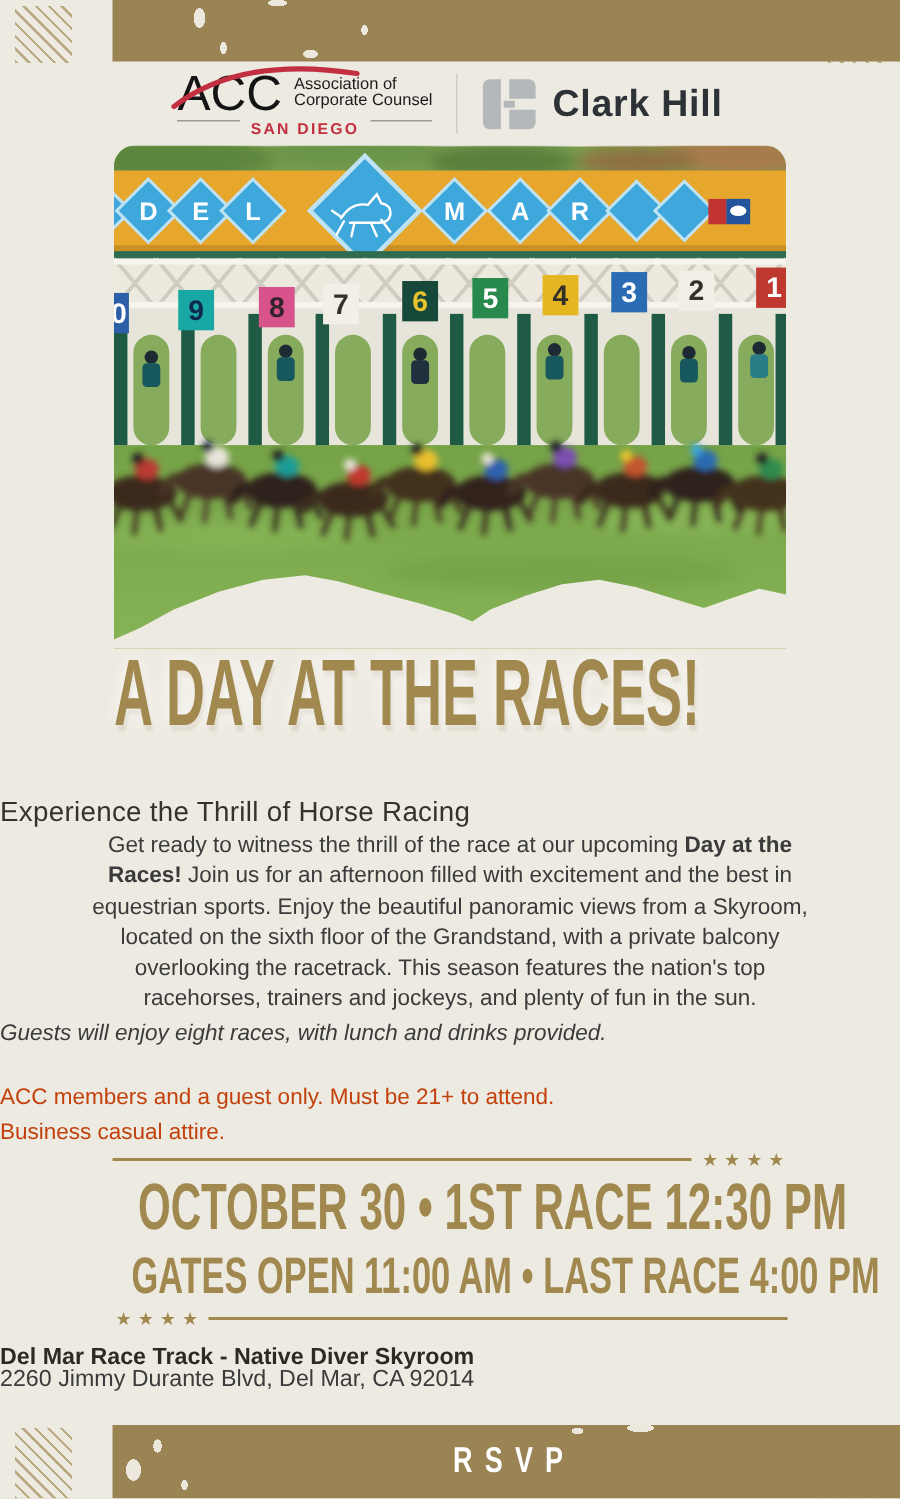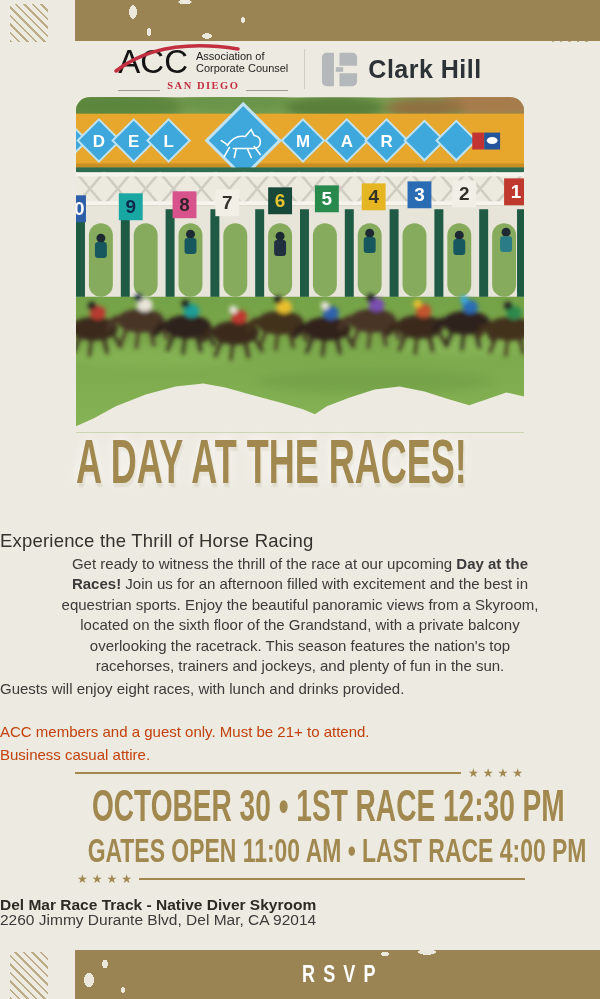--- a/index.html
+++ b/index.html
@@ -36,21 +36,21 @@
 
   
   .logos{position:absolute;left:0;top:42px;width:600px;height:54px;
     display:flex;align-items:center;justify-content:center;gap:16px;}
   .acc-block{position:relative;display:flex;flex-direction:column;align-items:center;}
   .acc-row{display:flex;align-items:flex-end;gap:8px;}
   .acc-acronym{position:relative;font-size:33px;line-height:30px;color:#141414;letter-spacing:0;
     font-weight:500;}
   .acc-arc{position:absolute;left:-6px;top:-8px;pointer-events:none;}
   .acc-org{font-size:11px;line-height:11.5px;color:#1c1c1c;padding-bottom:3px;}
-  .acc-chapter{display:flex;align-items:flex-end;gap:7px;margin-top:3px;width:100%;font-family:Liberation Serif, serif;}
+  .acc-chapter{display:flex;align-items:flex-start;gap:7px;margin-top:3px;width:100%;}
   .acc-chapter .rule{flex:1;height:1px;background:#9b9b93;}
   .acc-chapter .chapter-label{font-size:10.5px;font-weight:bold;letter-spacing:1.5px;color:#c22f40;}
   .logo-divider{width:1px;height:40px;background:#cfccc2;}
   .ch-block{display:flex;align-items:center;gap:10px;}
   .ch-name{font-size:25px;font-weight:bold;color:#2d3237;letter-spacing:.5px;}
 
   
   .photo{position:absolute;left:76px;top:97px;width:448px;height:336px;
     border-radius:14px 14px 0 0;overflow:hidden;}
   .photo svg{display:block;}
@@ -59,21 +59,21 @@
   
   .center{position:absolute;left:0;width:600px;}
   .condensed{display:inline-block;white-space:nowrap;font-weight:800;}
   .title-line{top:436px;}
   .title-line .condensed{font-size:50px;line-height:52px;transform:scale(.72,1.26);color:#a0884f;
     text-shadow:0 0 12px rgba(255,255,255,.85),2px 3px 2px rgba(140,120,70,.18);}
   .subtitle{top:530px;font-size:18.5px;color:#33322e;letter-spacing:.2px;}
 
   .para{position:absolute;left:60px;width:480px;top:539px;font-size:15px;line-height:20.4px;
     color:#3b3b3b;text-align:center;}
-  .line-guests{top:680px;font-size:15px;color:#3b3b3b;}
+  .line-guests{top:680px;font-size:15px;color:#3b3b3b;font-style:italic;}
   .line-members{top:720px;font-size:15px;line-height:23px;color:#c2410c;}
 
   .divider{position:absolute;left:75px;width:450px;display:flex;align-items:center;gap:5px;}
   .divider .rule{flex:1;height:1.5px;background:#a0884f;}
   .divider .stars{display:flex;gap:4px;color:#a0884f;font-size:12px;line-height:12px;padding:0 2px;}
   .div1{top:767px;}
   .div2{top:873px;}
 
   .date1{top:783px;}
   .date1 .condensed{font-size:39px;line-height:46px;transform:scale(.72,1.12);color:#a0884f;}

